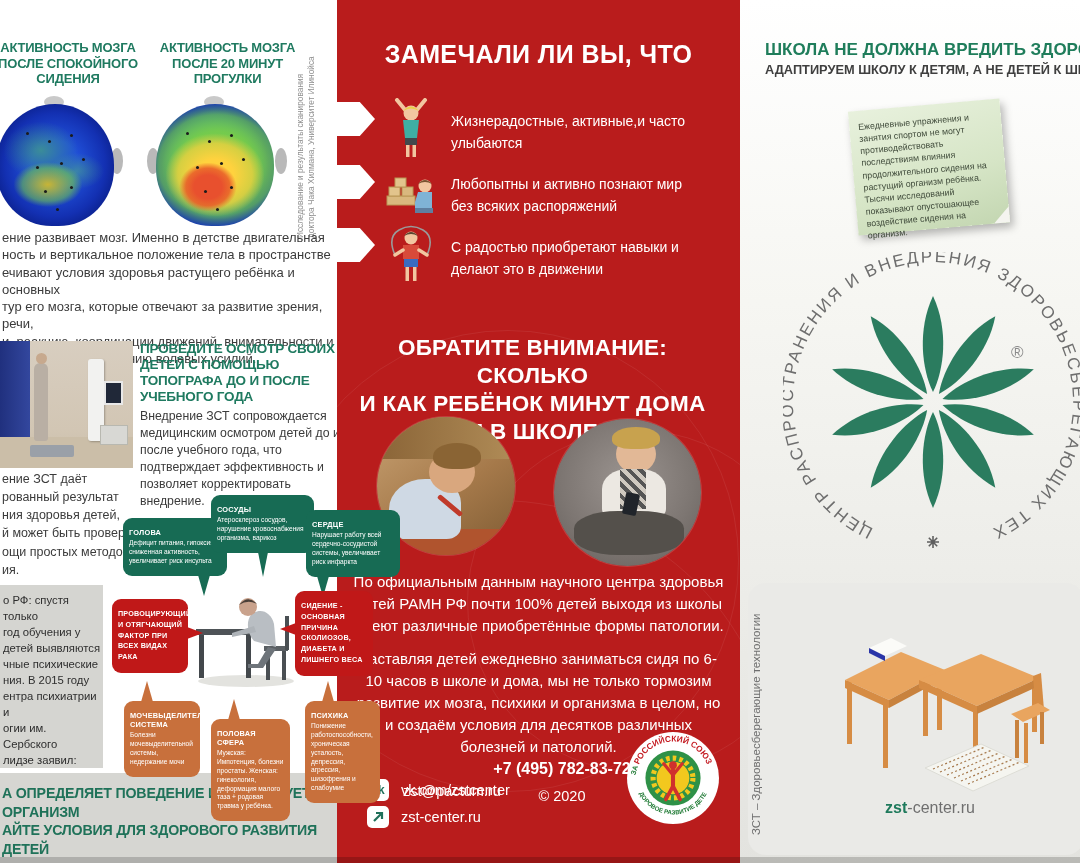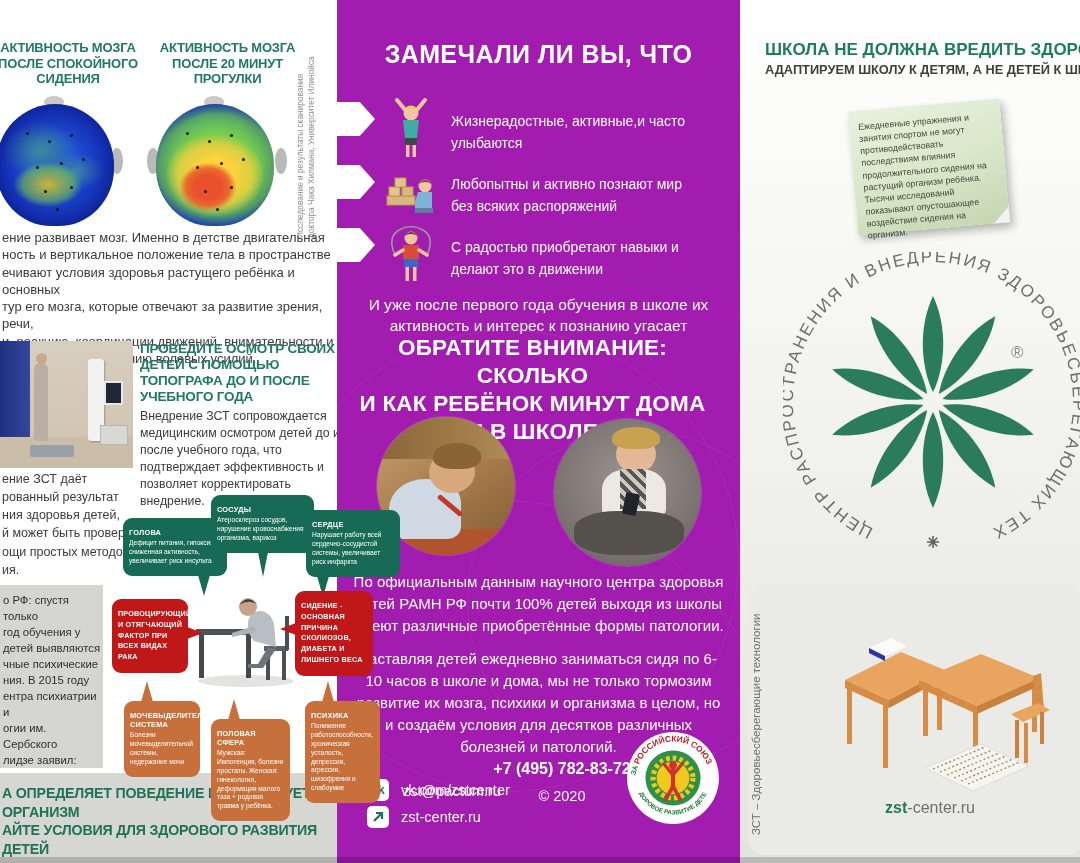--- a/index.html
+++ b/index.html
@@ -62,21 +62,21 @@
   .red .bt{font-size:7.2px;line-height:1.5;margin:0;}
   .tail-bc::after{left:46%;bottom:-24px;border-left:5px solid transparent;border-right:5px solid transparent;border-top:25px solid var(--bc);}
   .tail-br::after{left:72%;bottom:-20px;border-left:6px solid transparent;border-right:6px solid transparent;border-top:21px solid var(--bc);}
   .tail-bl::after{left:12%;bottom:-20px;border-left:6px solid transparent;border-right:6px solid transparent;border-top:21px solid var(--bc);}
   .tail-r::after{right:-15px;top:38%;border-top:6px solid transparent;border-bottom:6px solid transparent;border-left:16px solid var(--bc);}
   .tail-l::after{left:-15px;top:38%;border-top:6px solid transparent;border-bottom:6px solid transparent;border-right:16px solid var(--bc);}
   .tail-t::after{left:22%;top:-20px;border-left:6px solid transparent;border-right:6px solid transparent;border-bottom:21px solid var(--bc);}
   .desk-scene{position:absolute;left:188px;top:582px;z-index:5;}
 
   
-  .panel-mid{position:absolute;left:337px;top:0;width:403px;height:863px;background:#a21caf;z-index:2;overflow:hidden;}
+  .panel-mid{position:absolute;left:337px;top:0;width:403px;height:863px;background:#b91c1c;z-index:2;overflow:hidden;}
   .ring{position:absolute;border:1px solid rgba(255,255,255,.07);border-radius:50%;}
   .mid-title{position:absolute;left:0;top:40px;width:100%;margin:0;text-align:center;color:#fff;
              font-size:25px;font-weight:700;letter-spacing:.4px;}
   .mid-sub{position:absolute;left:0;top:74px;width:100%;margin:0;text-align:center;color:#fff;font-size:16px;}
   .chevron{position:absolute;left:0;width:38px;height:34px;background:#fff;
            clip-path:polygon(0 0,60% 0,100% 50%,60% 100%,0 100%);}
   .item-icon{position:absolute;left:48px;}
   .item-text{position:absolute;left:114px;width:256px;color:#fff;font-size:14px;line-height:1.55;}
   .fade-text{position:absolute;left:18px;top:295px;width:367px;text-align:center;color:#fff;font-size:15.5px;line-height:1.35;}
   .attention{position:absolute;left:4px;top:334px;width:383px;text-align:center;color:#fff;
@@ -302,21 +302,20 @@
       <path d="M19,11 Q26,3 33,11 Q26,7 19,11 Z" fill="#5A4632"></path>
       <rect x="18" y="20" width="16" height="14" fill="#D84A3A"></rect>
       <path d="M18,25 L10,30" stroke="#F2C6A0" stroke-width="3.5" stroke-linecap="round"></path>
       <path d="M34,25 L42,30" stroke="#F2C6A0" stroke-width="3.5" stroke-linecap="round"></path>
       <rect x="19" y="34" width="14" height="8" fill="#3A6BC0"></rect>
       <rect x="20.5" y="42" width="3.5" height="14" fill="#F2C6A0"></rect>
       <rect x="28" y="42" width="3.5" height="14" fill="#F2C6A0"></rect>
     </svg>
     <div class="item-text" style="top:237px;">С радостью приобретают навыки и делают это в движении</div>
 
-    <div class="fade-text">И уже после первого года обучения в школе их активность и интерес к познанию угасает</div>
 
     <div class="attention">
       <div>ОБРАТИТЕ ВНИМАНИЕ: СКОЛЬКО</div>
       <div>И КАК РЕБЁНОК МИНУТ ДОМА</div>
       <div>И В ШКОЛЕ</div>
     </div>
 
     <div class="circle-photo cp1" style="left:40px;top:417px;width:138px;height:138px;">
       <div class="shelf"></div>
       <div class="deskw"></div>

